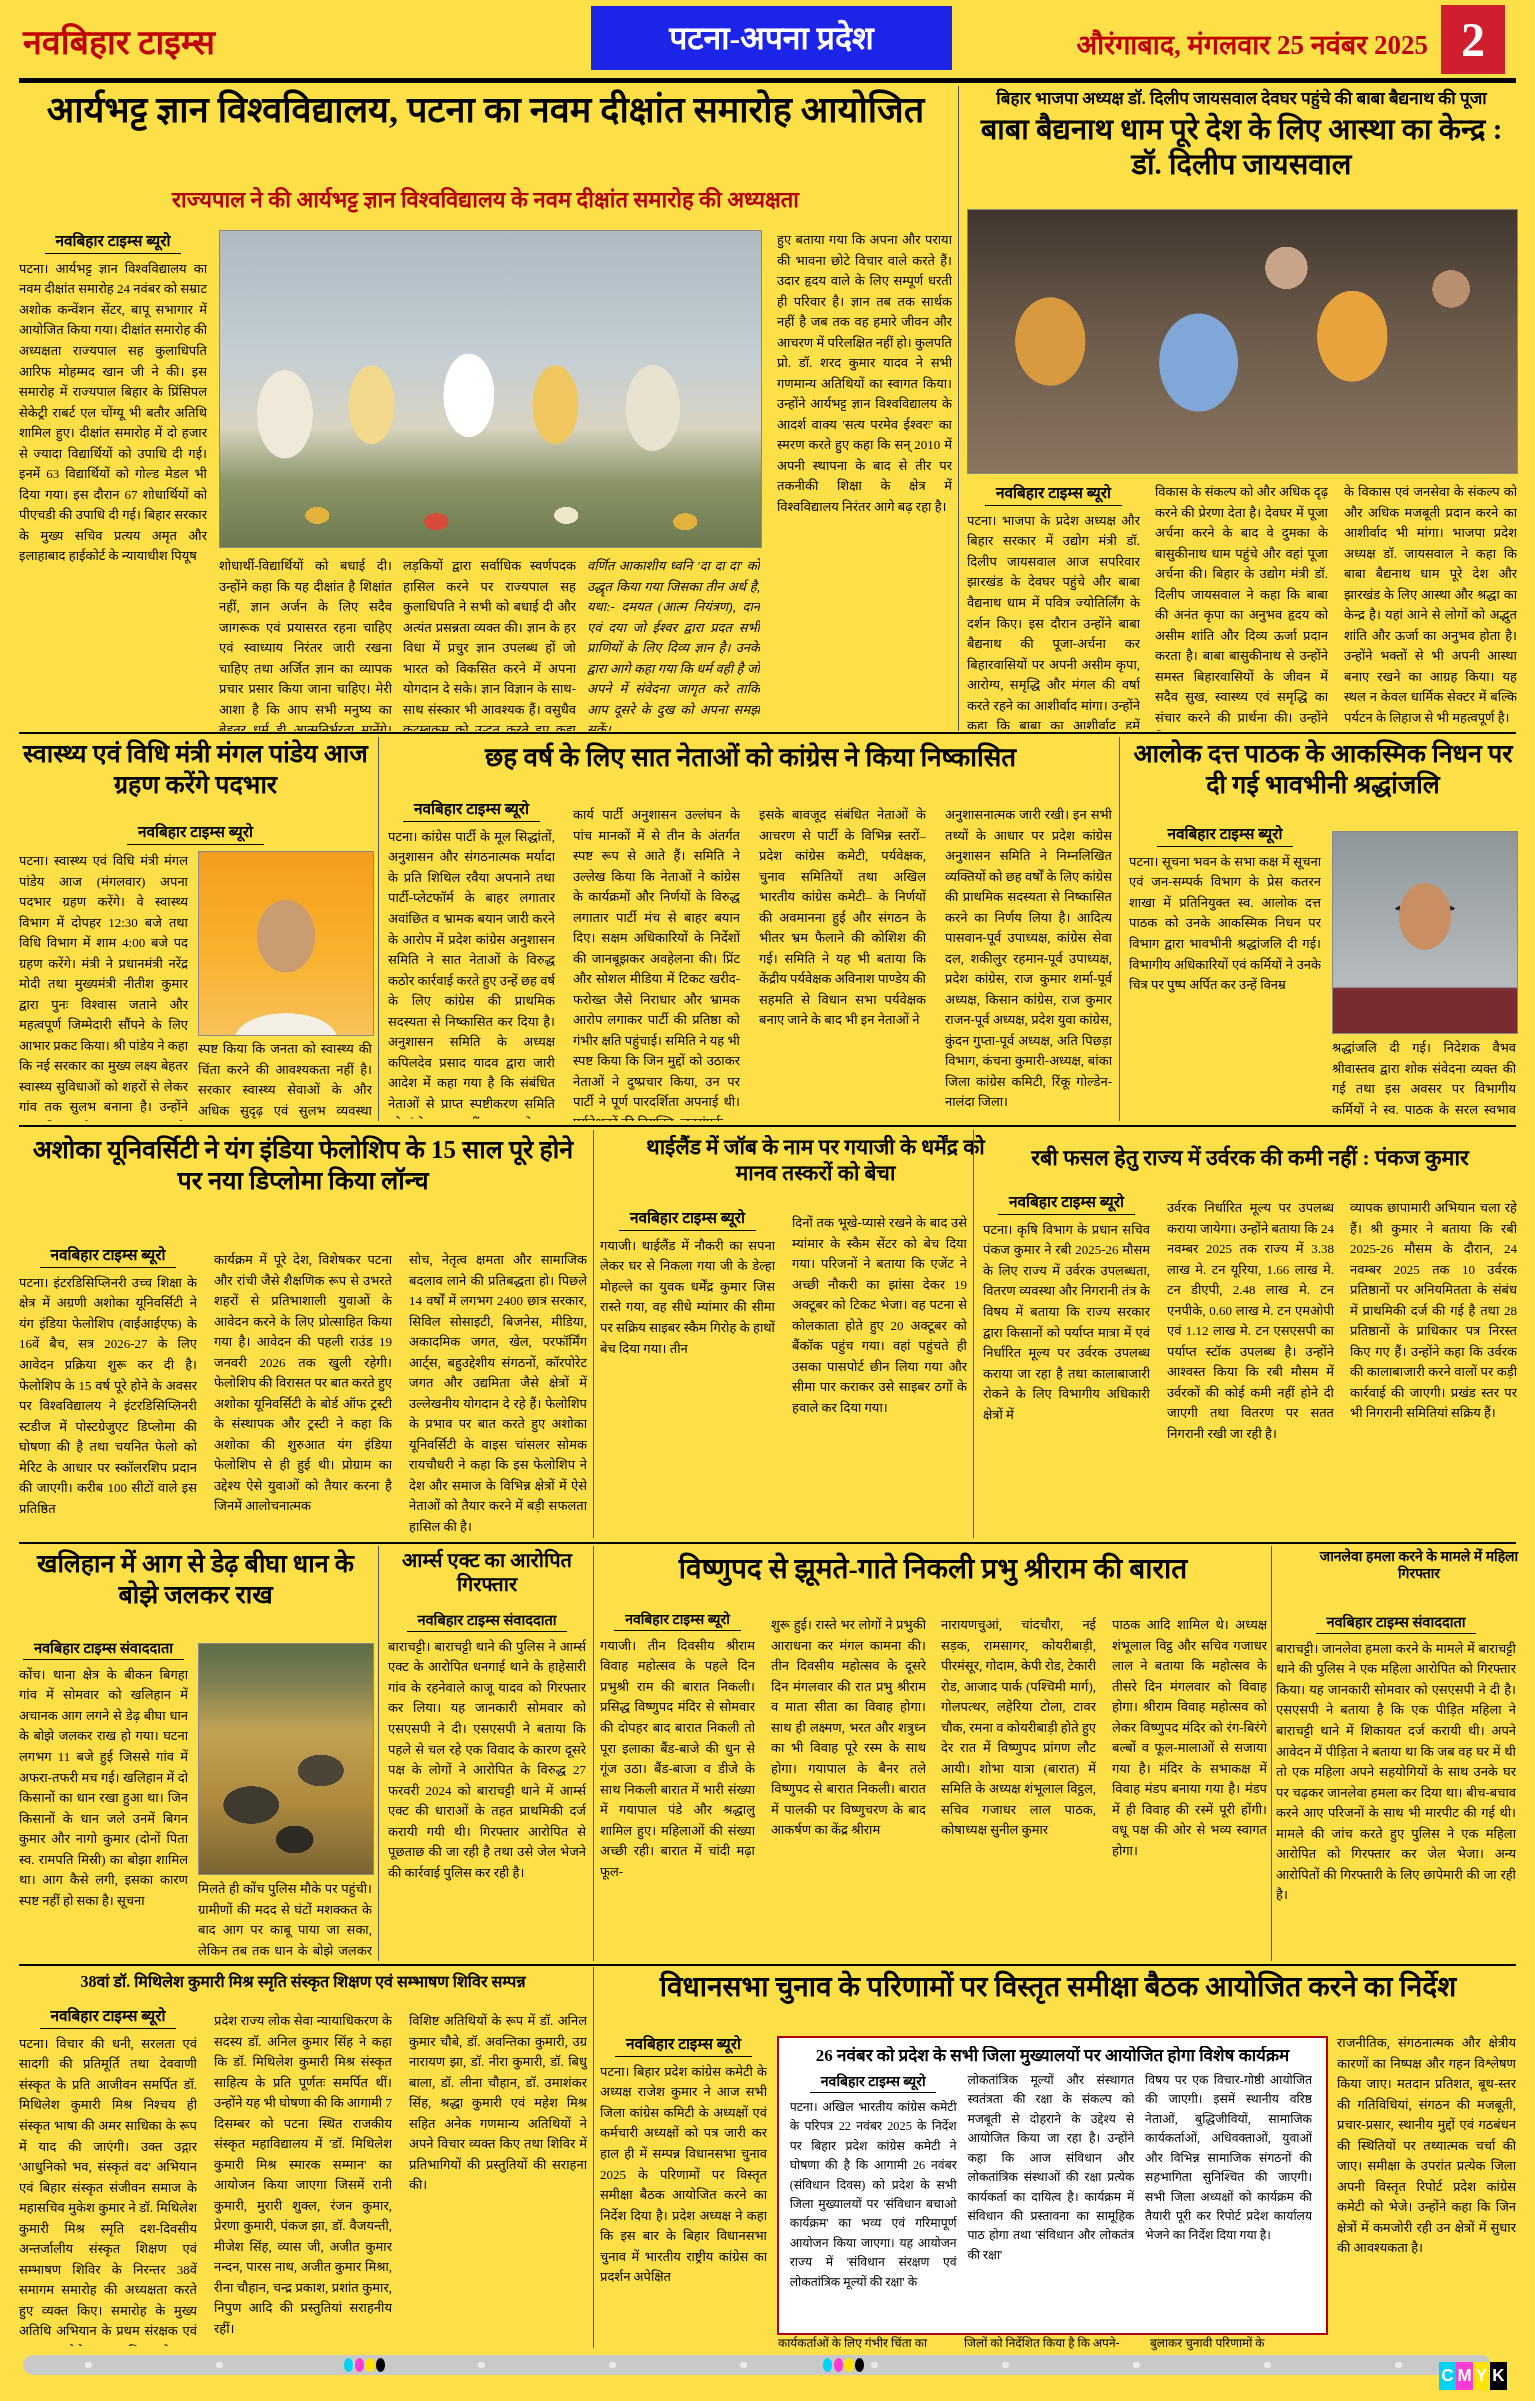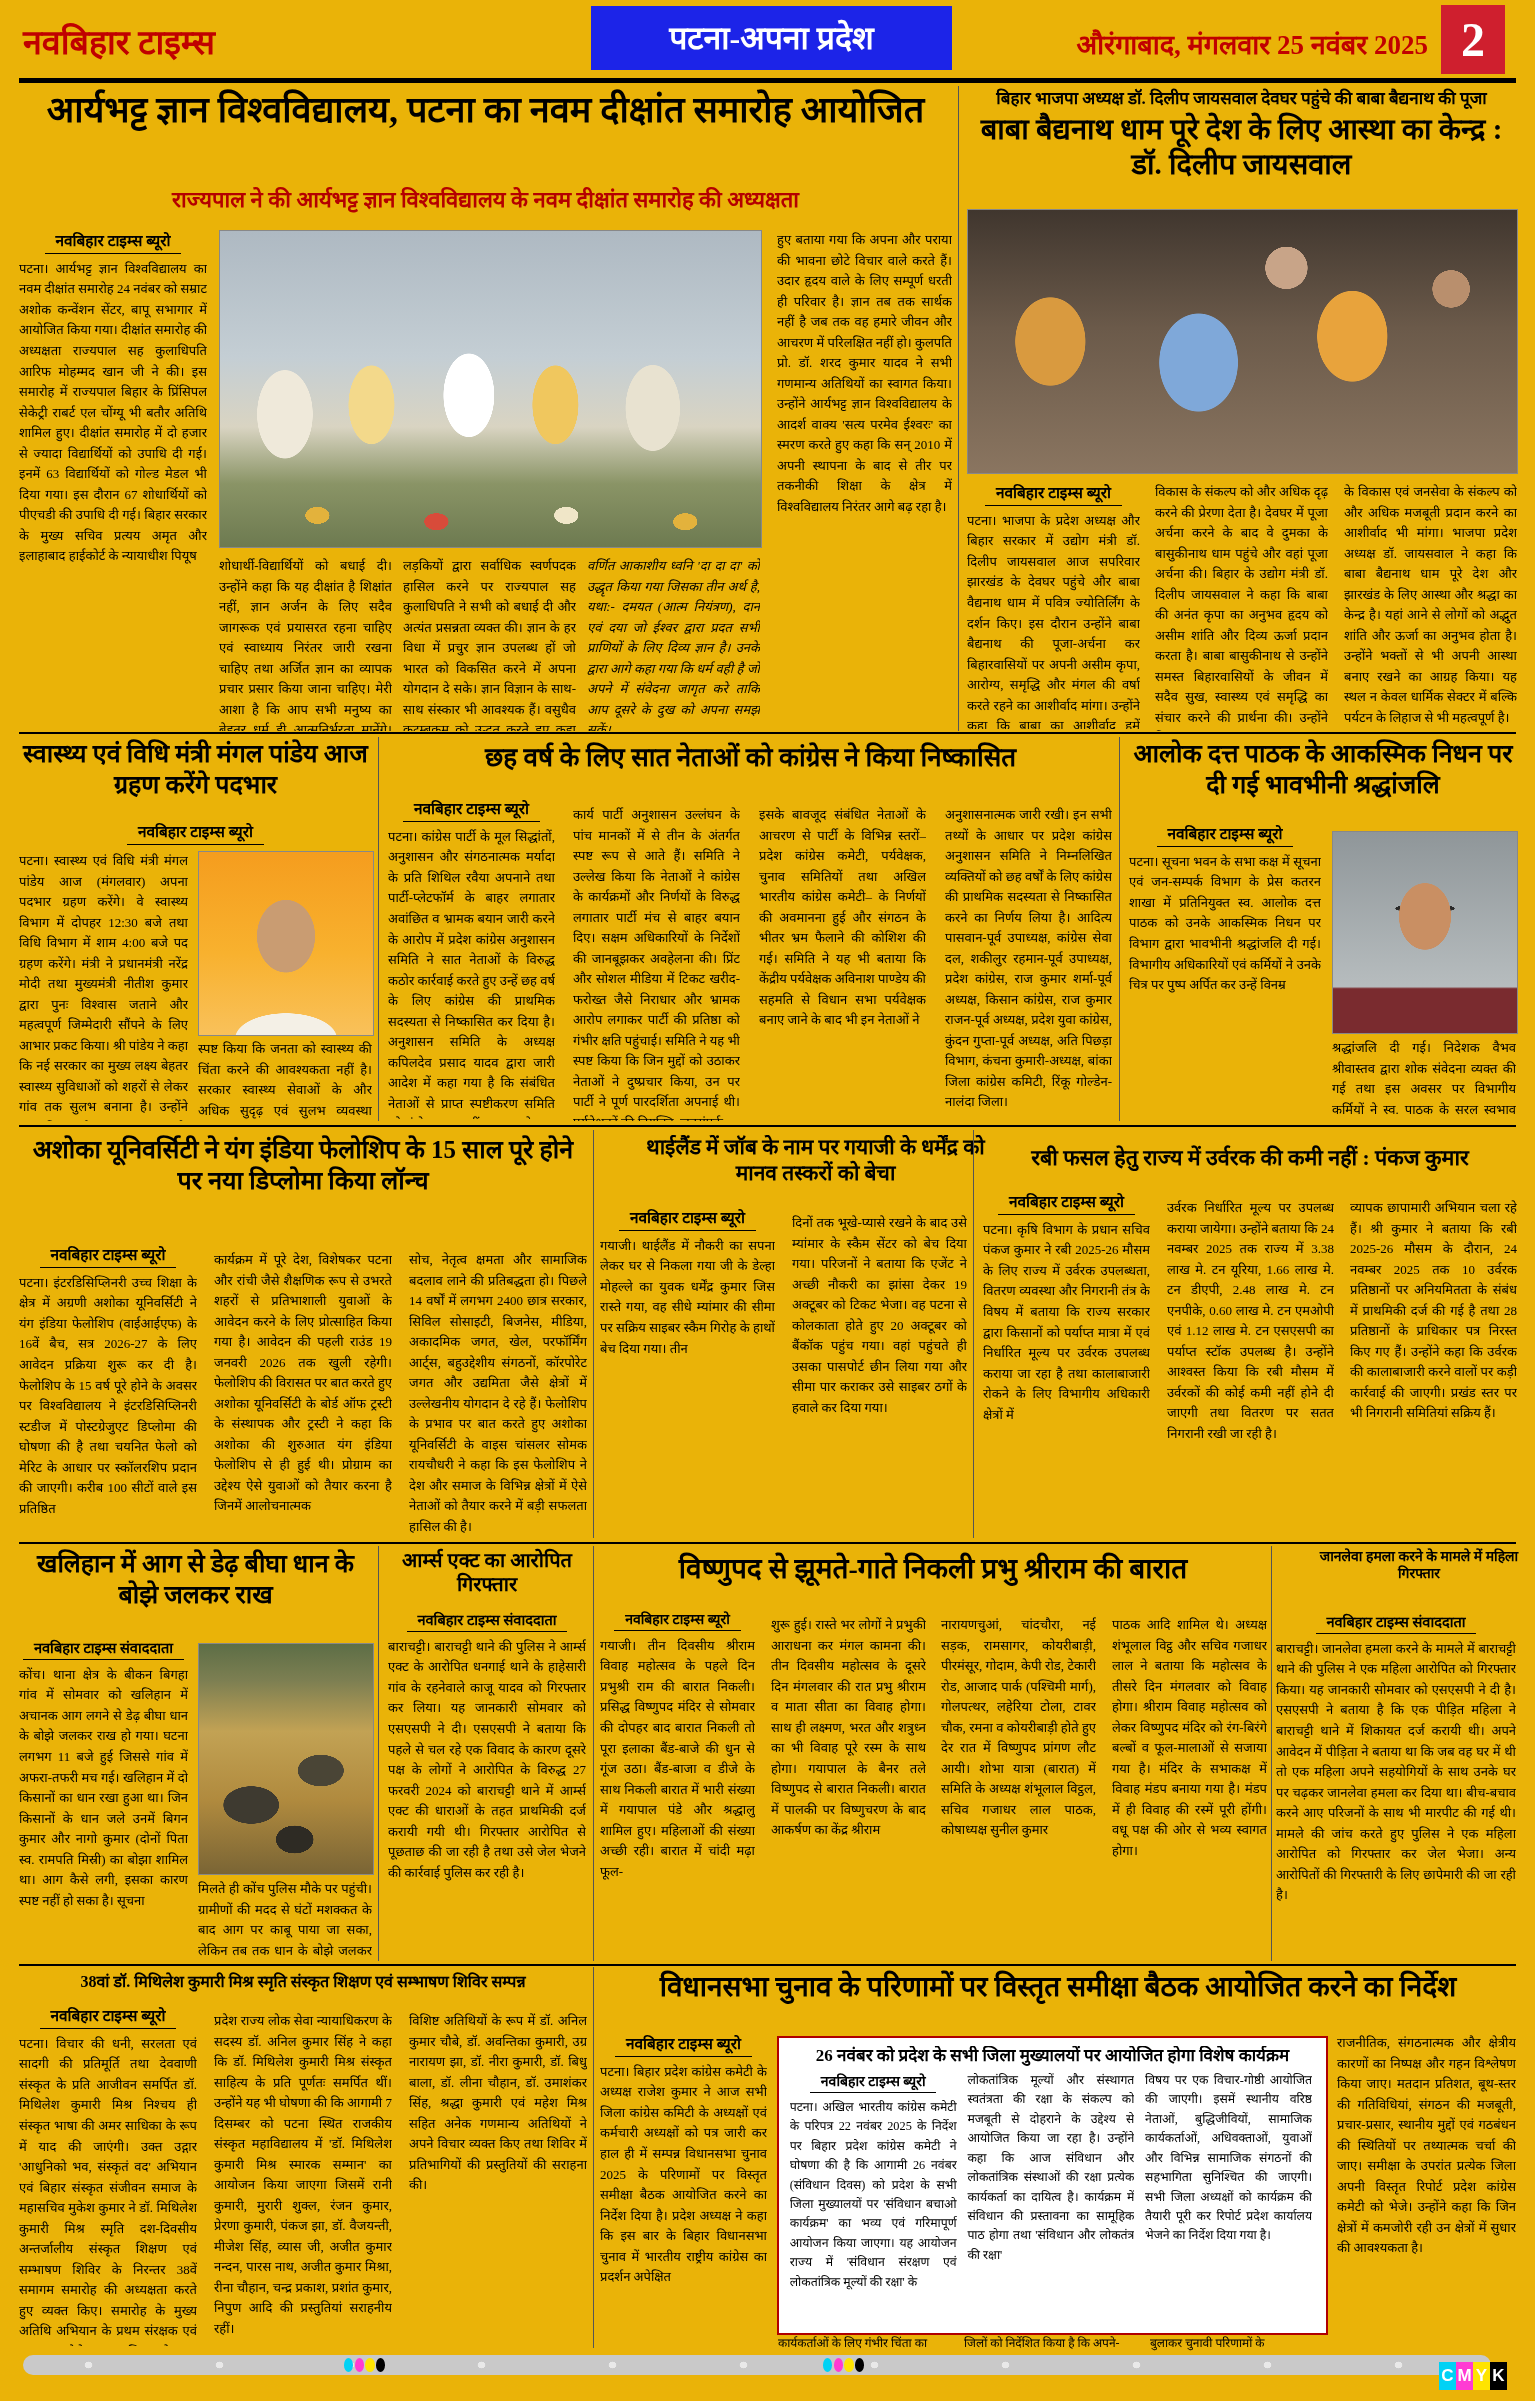--- a/index.html
+++ b/index.html
@@ -1,16 +1,16 @@
 <!DOCTYPE html>
 <html style="font-size:12.3px"><head>
 <meta charset="utf-8">
 <style>
   html,body{margin:0;padding:0;background:#e9e9e9;}
-  .page{position:relative;width:1535px;height:2401px;background:#eab308;margin:0 auto;
+  .page{position:relative;width:1535px;height:2401px;background:#fde047;margin:0 auto;
         font-family:"Liberation Serif","DejaVu Serif",serif;color:#000;overflow:hidden;}
   .abs{position:absolute;}
   .hl{font-weight:bold;text-align:center;overflow:hidden;line-height:1.22;}
   .nowrap{white-space:nowrap;}
   .sub{font-weight:bold;text-align:center;color:#b40000;overflow:hidden;}
   .kick{font-weight:bold;text-align:center;overflow:hidden;}
   .byw{text-align:center;margin-bottom:5.4px;}
   .by{display:inline-block;font-weight:bold;font-size:15.4px;border-bottom:1.5px solid #000;padding:0 10.7px 1.5px;}
   .col{font-size:13px;line-height:1.58;text-align:justify;overflow:hidden;}
   .hrule{background:#000;}

